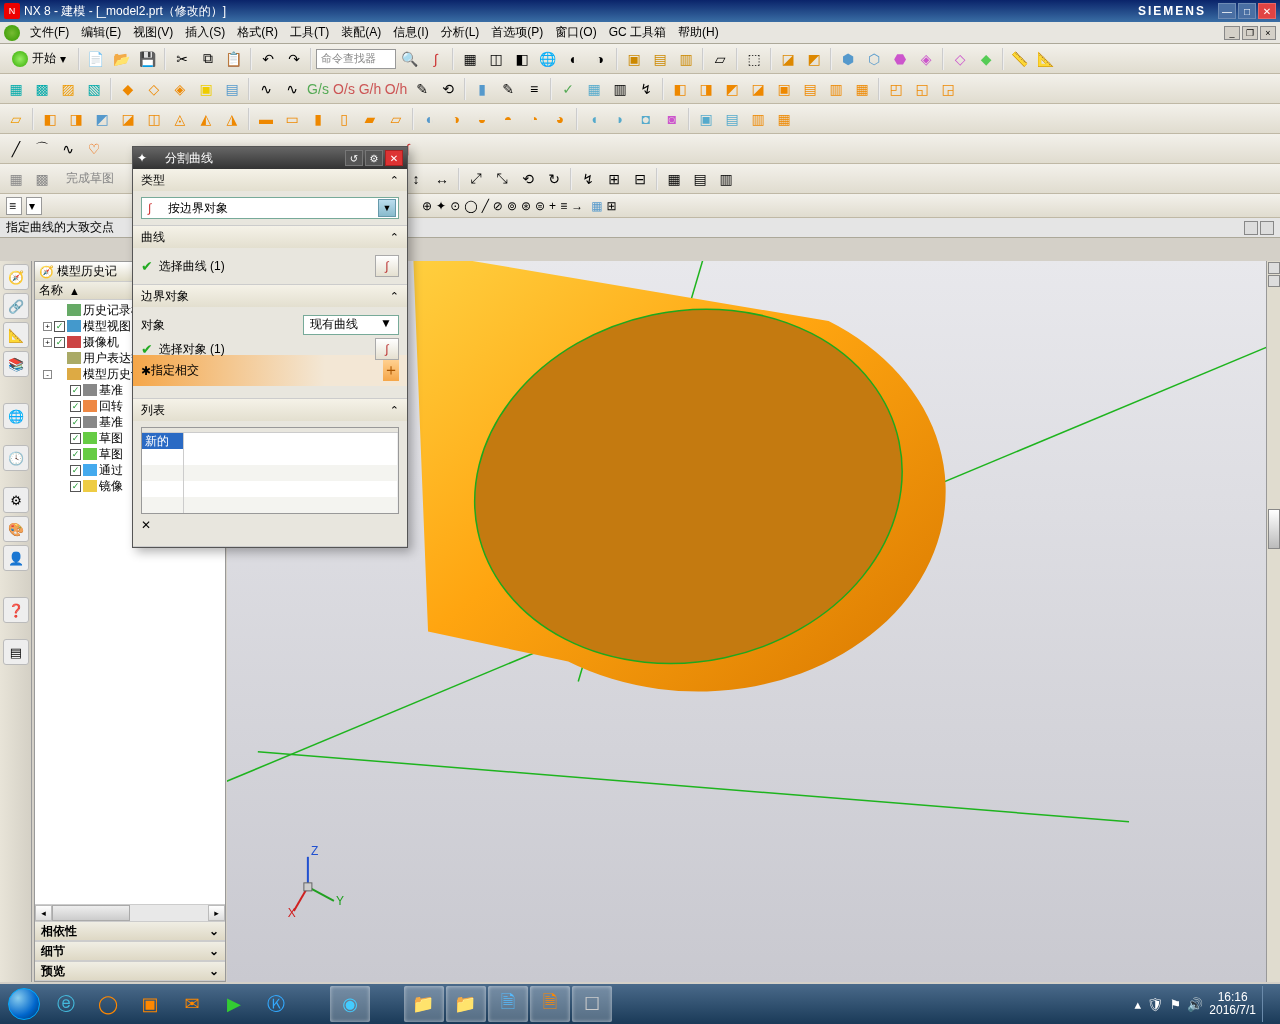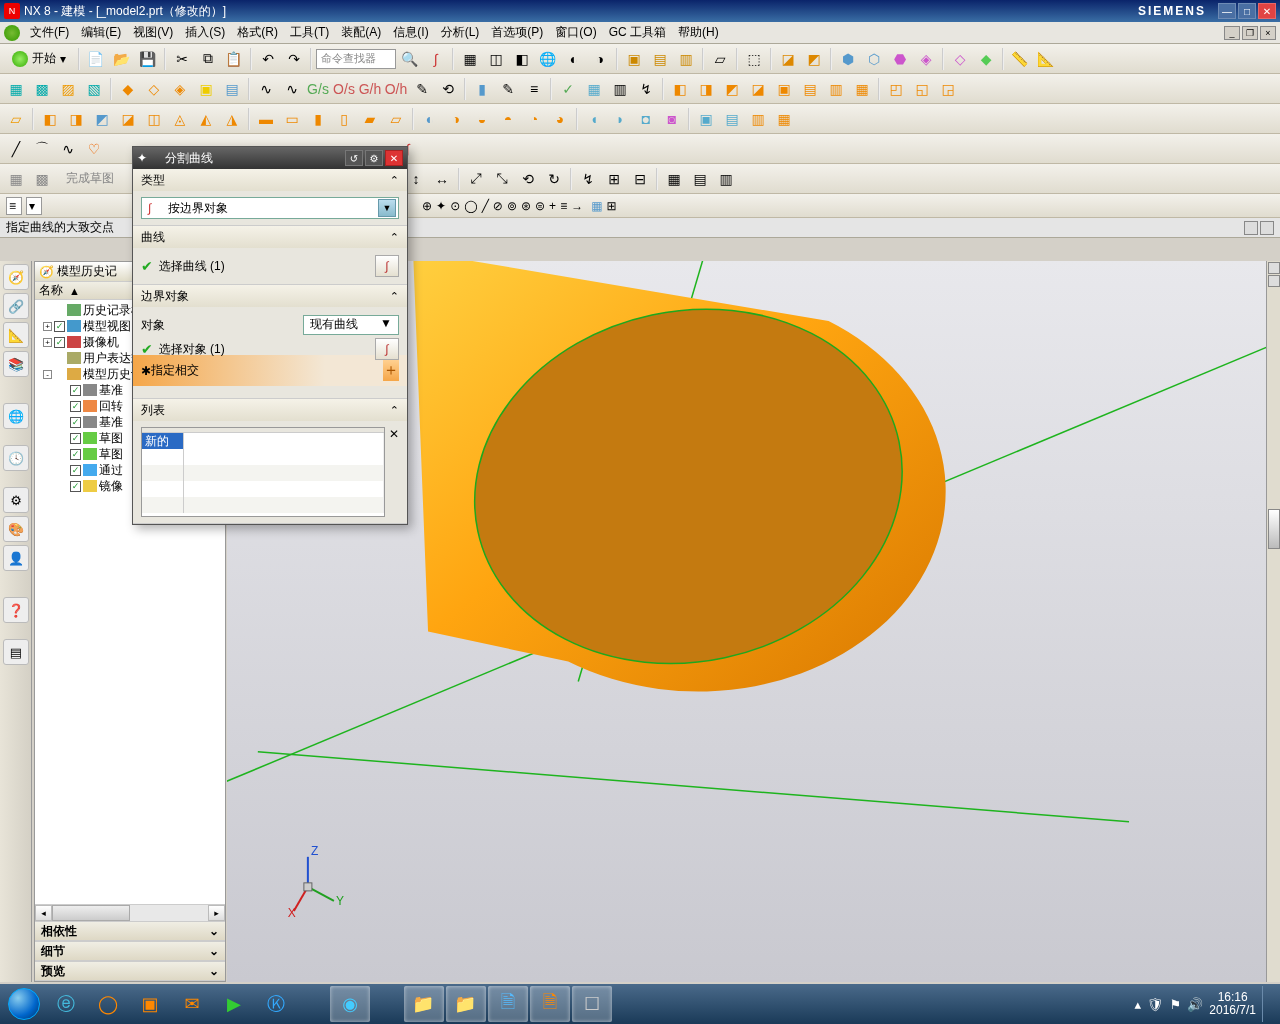--- a/index.html
+++ b/index.html
@@ -559,21 +559,21 @@
       </div>
     </div>
   </div>
 
   <div class="dsection">
     <div class="dshdr">
         <span>列表</span>
         <span class="chev">⌃</span>
       </div>
     <div class="dsbody">
-      <div style="display:flex;gap:4px;">
+      <div style="display:flex;gap:4px;flex-direction:column;">
         <div class="listbox" style="flex:1;">
           <div class="lhdr"></div>
           <div class="litem sel">
             <div class="c1">新的</div>
               <div class="c2"></div>
           </div>
           <div class="litem">
               <div class="c1"></div>
               <div class="c2"></div>
             </div>

